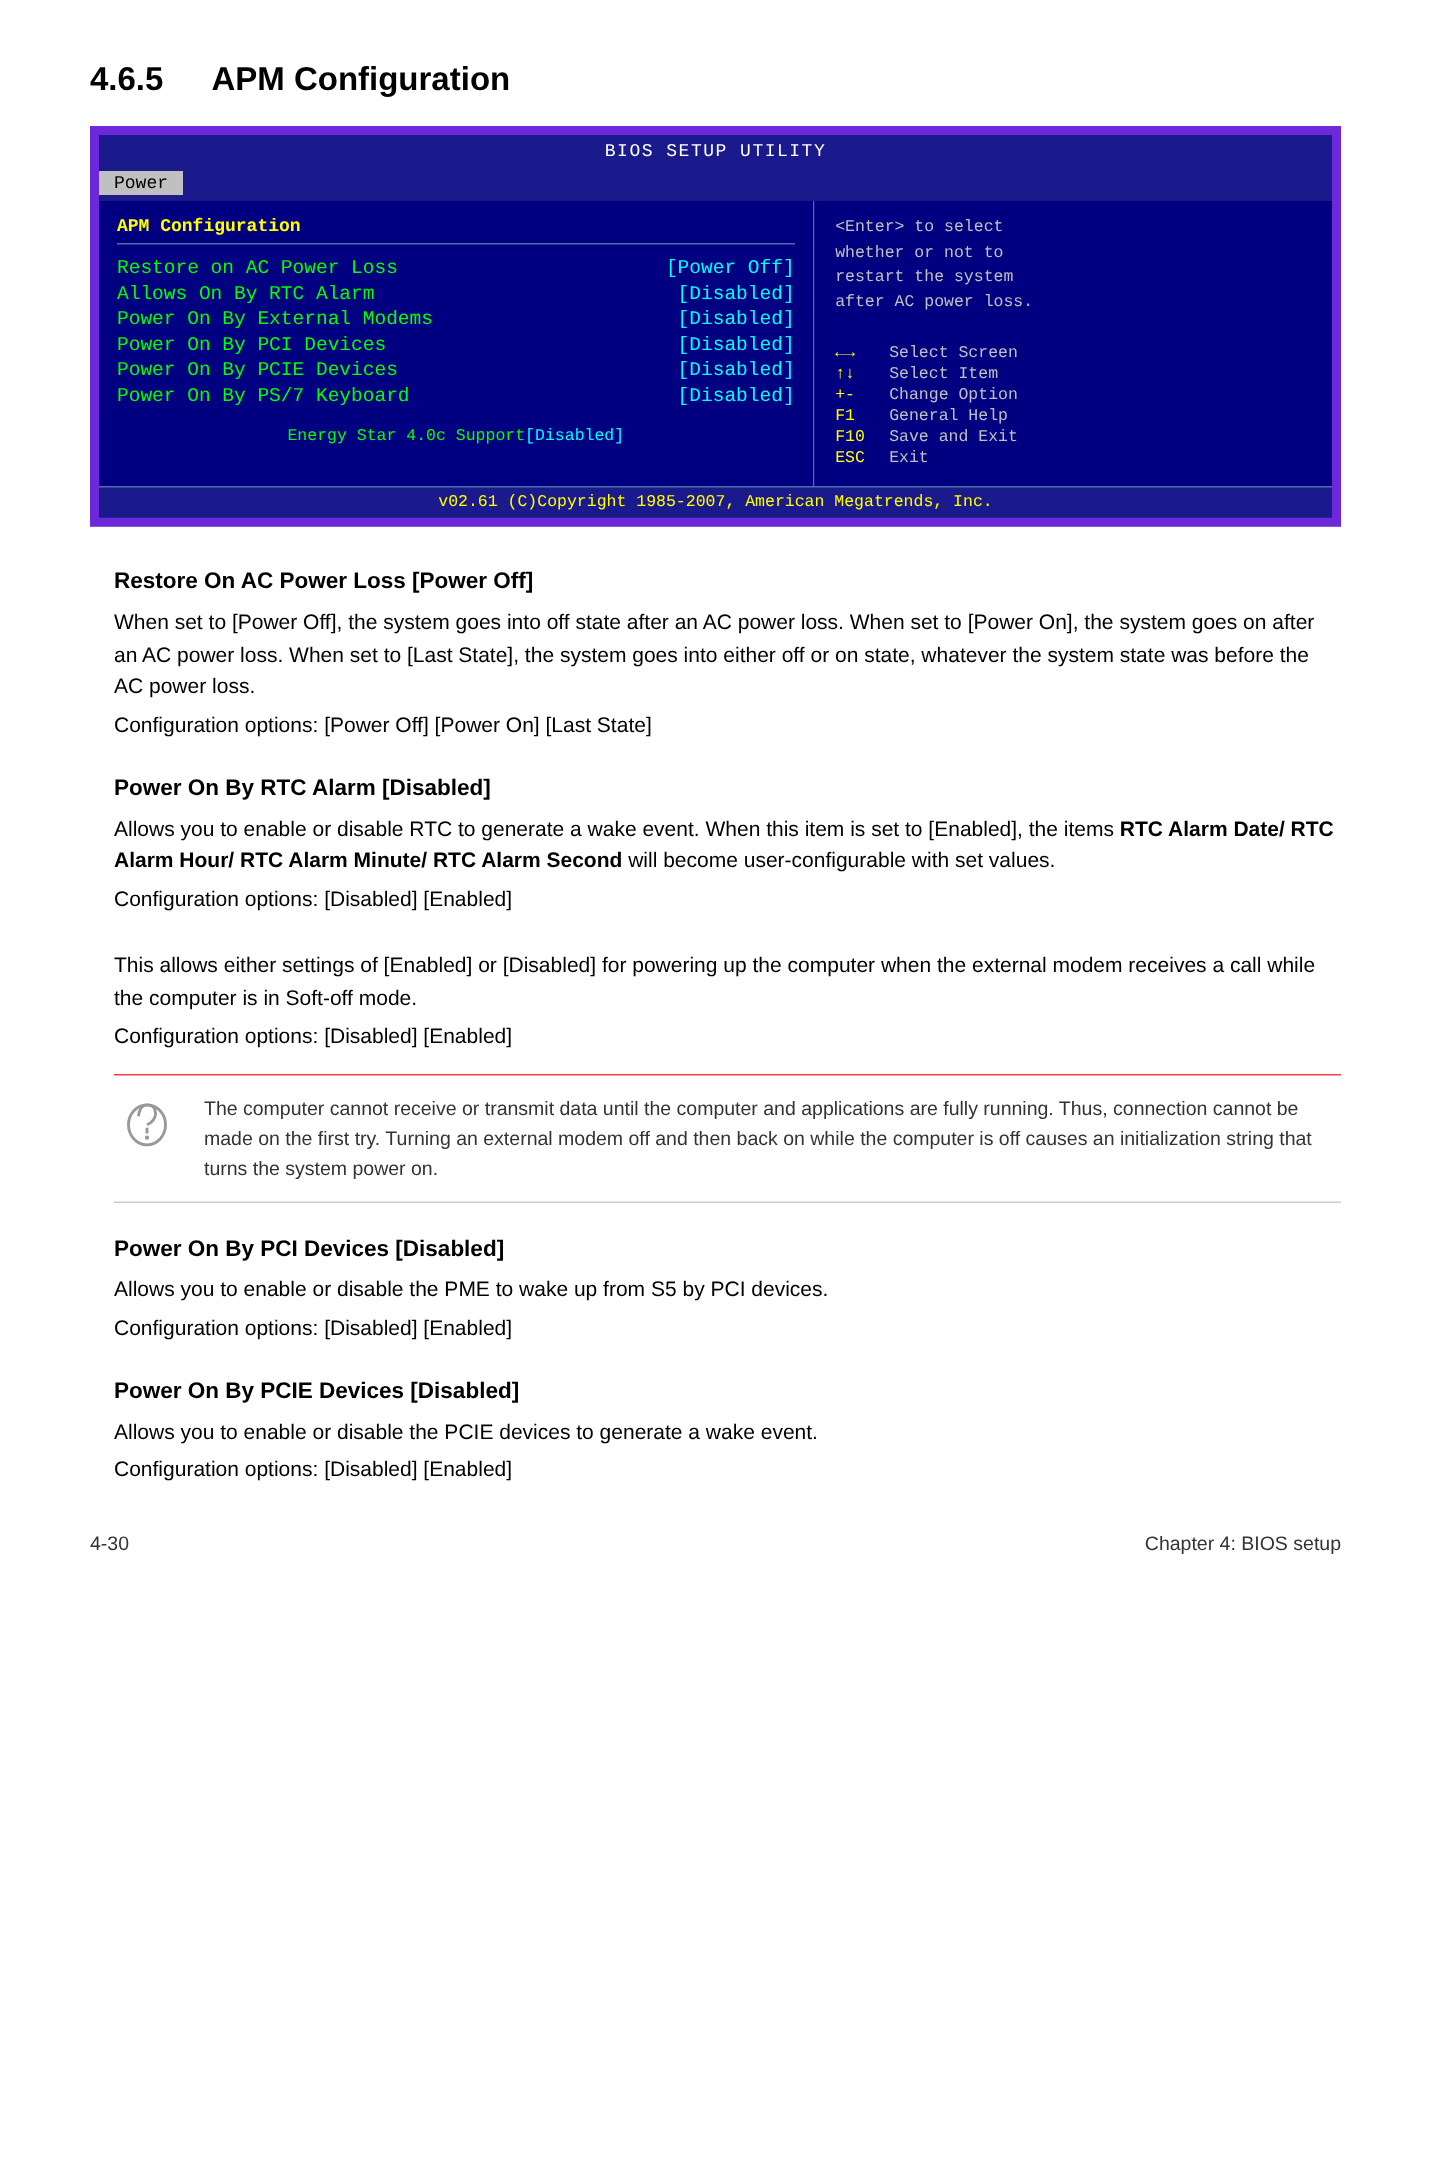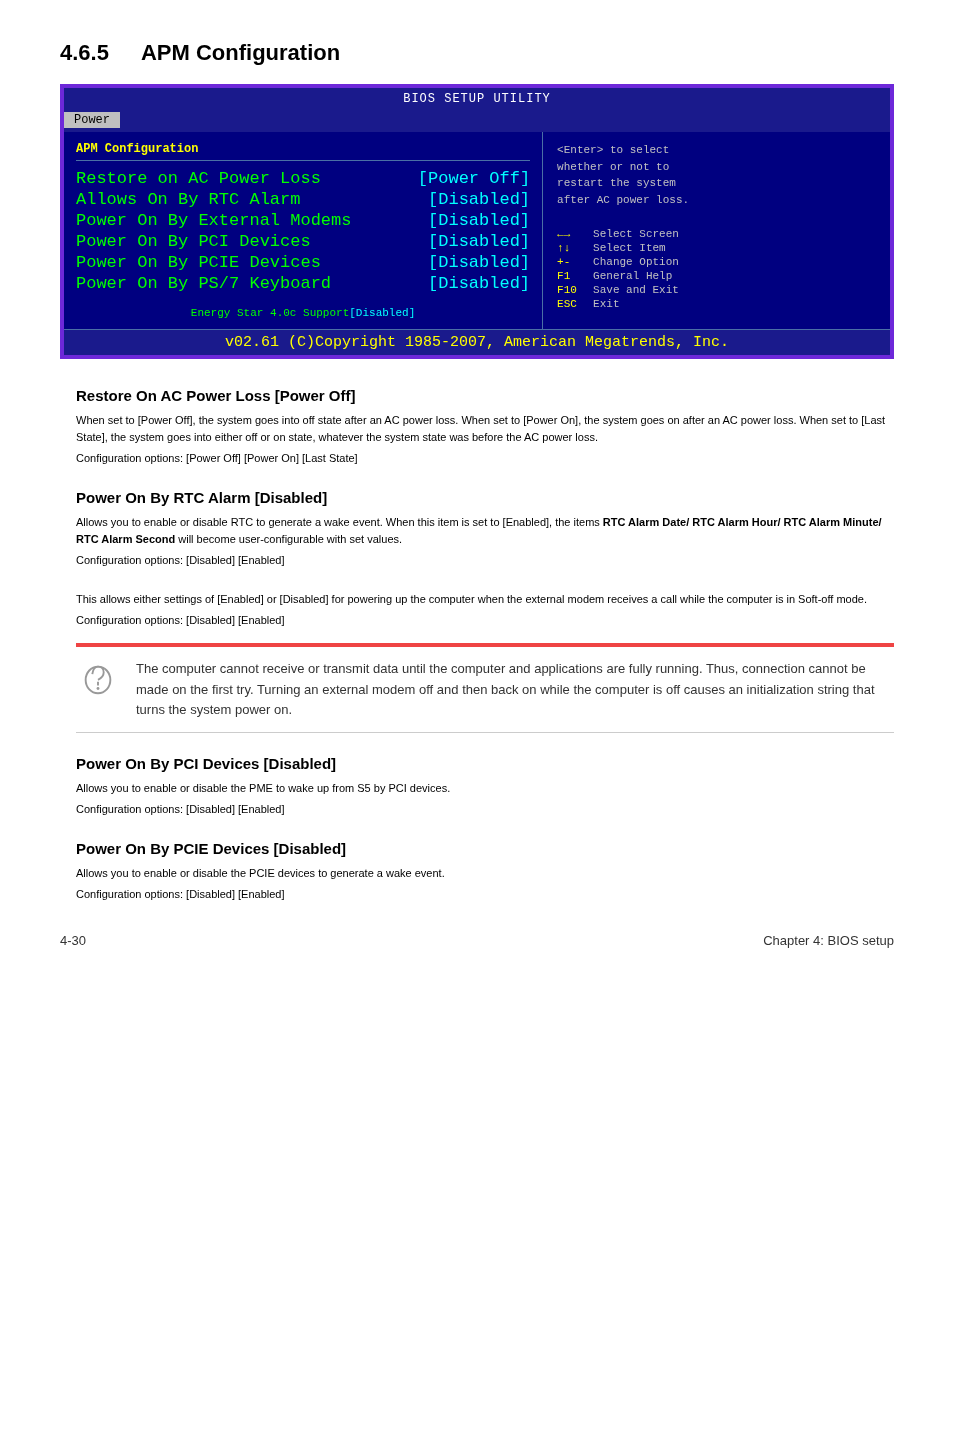--- a/index.html
+++ b/index.html
@@ -7,21 +7,21 @@
       font-family: Arial, Helvetica, sans-serif;
       font-size: 14px;
       background: #fff;
       color: #000;
       width: 954px;
       padding: 40px 60px 40px 60px;
     }
 
     
     .bios-box {
-      border: 4px solid #6d28d9;
+      border: 6px solid #6d28d9;
       background: #1a1a8c;
       width: 100%;
       margin-bottom: 28px;
     }
 
     .bios-header {
       background: #1a1a8c;
       color: #fff;
       font-family: 'Courier New', Courier, monospace;
       font-size: 12px;
@@ -75,21 +75,21 @@
       font-weight: bold;
       margin-bottom: 8px;
       border-bottom: 1px solid #4a6fa5;
       padding-bottom: 4px;
     }
 
     .bios-item-row {
       display: flex;
       justify-content: space-between;
       font-family: 'Courier New', Courier, monospace;
-      font-size: 17px;
+      font-size: 13px;
       color: #00ff00;
       margin-bottom: 2px;
     }
 
     .bios-item-label {
       color: #00ff00;
     }
 
     .bios-item-value {
       color: #00ffff;
@@ -131,50 +131,50 @@
     .bios-key {
       color: #ffff00;
       min-width: 36px;
       display: inline-block;
     }
 
     .bios-footer {
       background: #1a1a8c;
       color: #ffff00;
       font-family: 'Courier New', Courier, monospace;
-      font-size: 15px;
+      font-size: 11px;
       text-align: center;
       padding: 4px 0;
       border-top: 1px solid #4a6fa5;
     }
 
     
     .doc-section {
       margin-bottom: 22px;
       margin-left: 16px;
     }
 
     .doc-section-title {
       font-size: 15px;
       font-weight: bold;
       margin-bottom: 8px;
     }
 
     .doc-section p {
-      font-size: 11px;
+      font-size: 14px;
       line-height: 1.55;
       margin-bottom: 4px;
     }
 
     
     .note-box {
       display: flex;
       flex-direction: row;
       align-items: flex-start;
-      border-top: 4px solid #ef4444;
+      border-top: 1px solid #ef4444;
       border-bottom: 1px solid #ccc;
       padding: 12px 0;
       margin: 14px 0;
       gap: 16px;
     }
 
     .note-icon {
       flex: 0 0 44px;
       display: flex;
       align-items: center;

